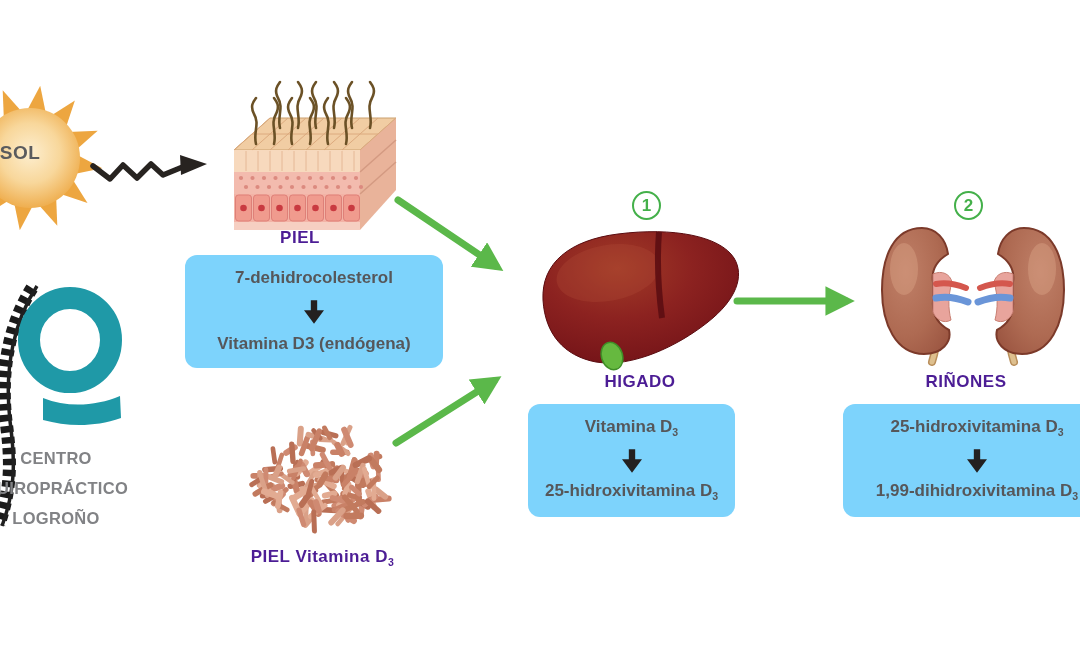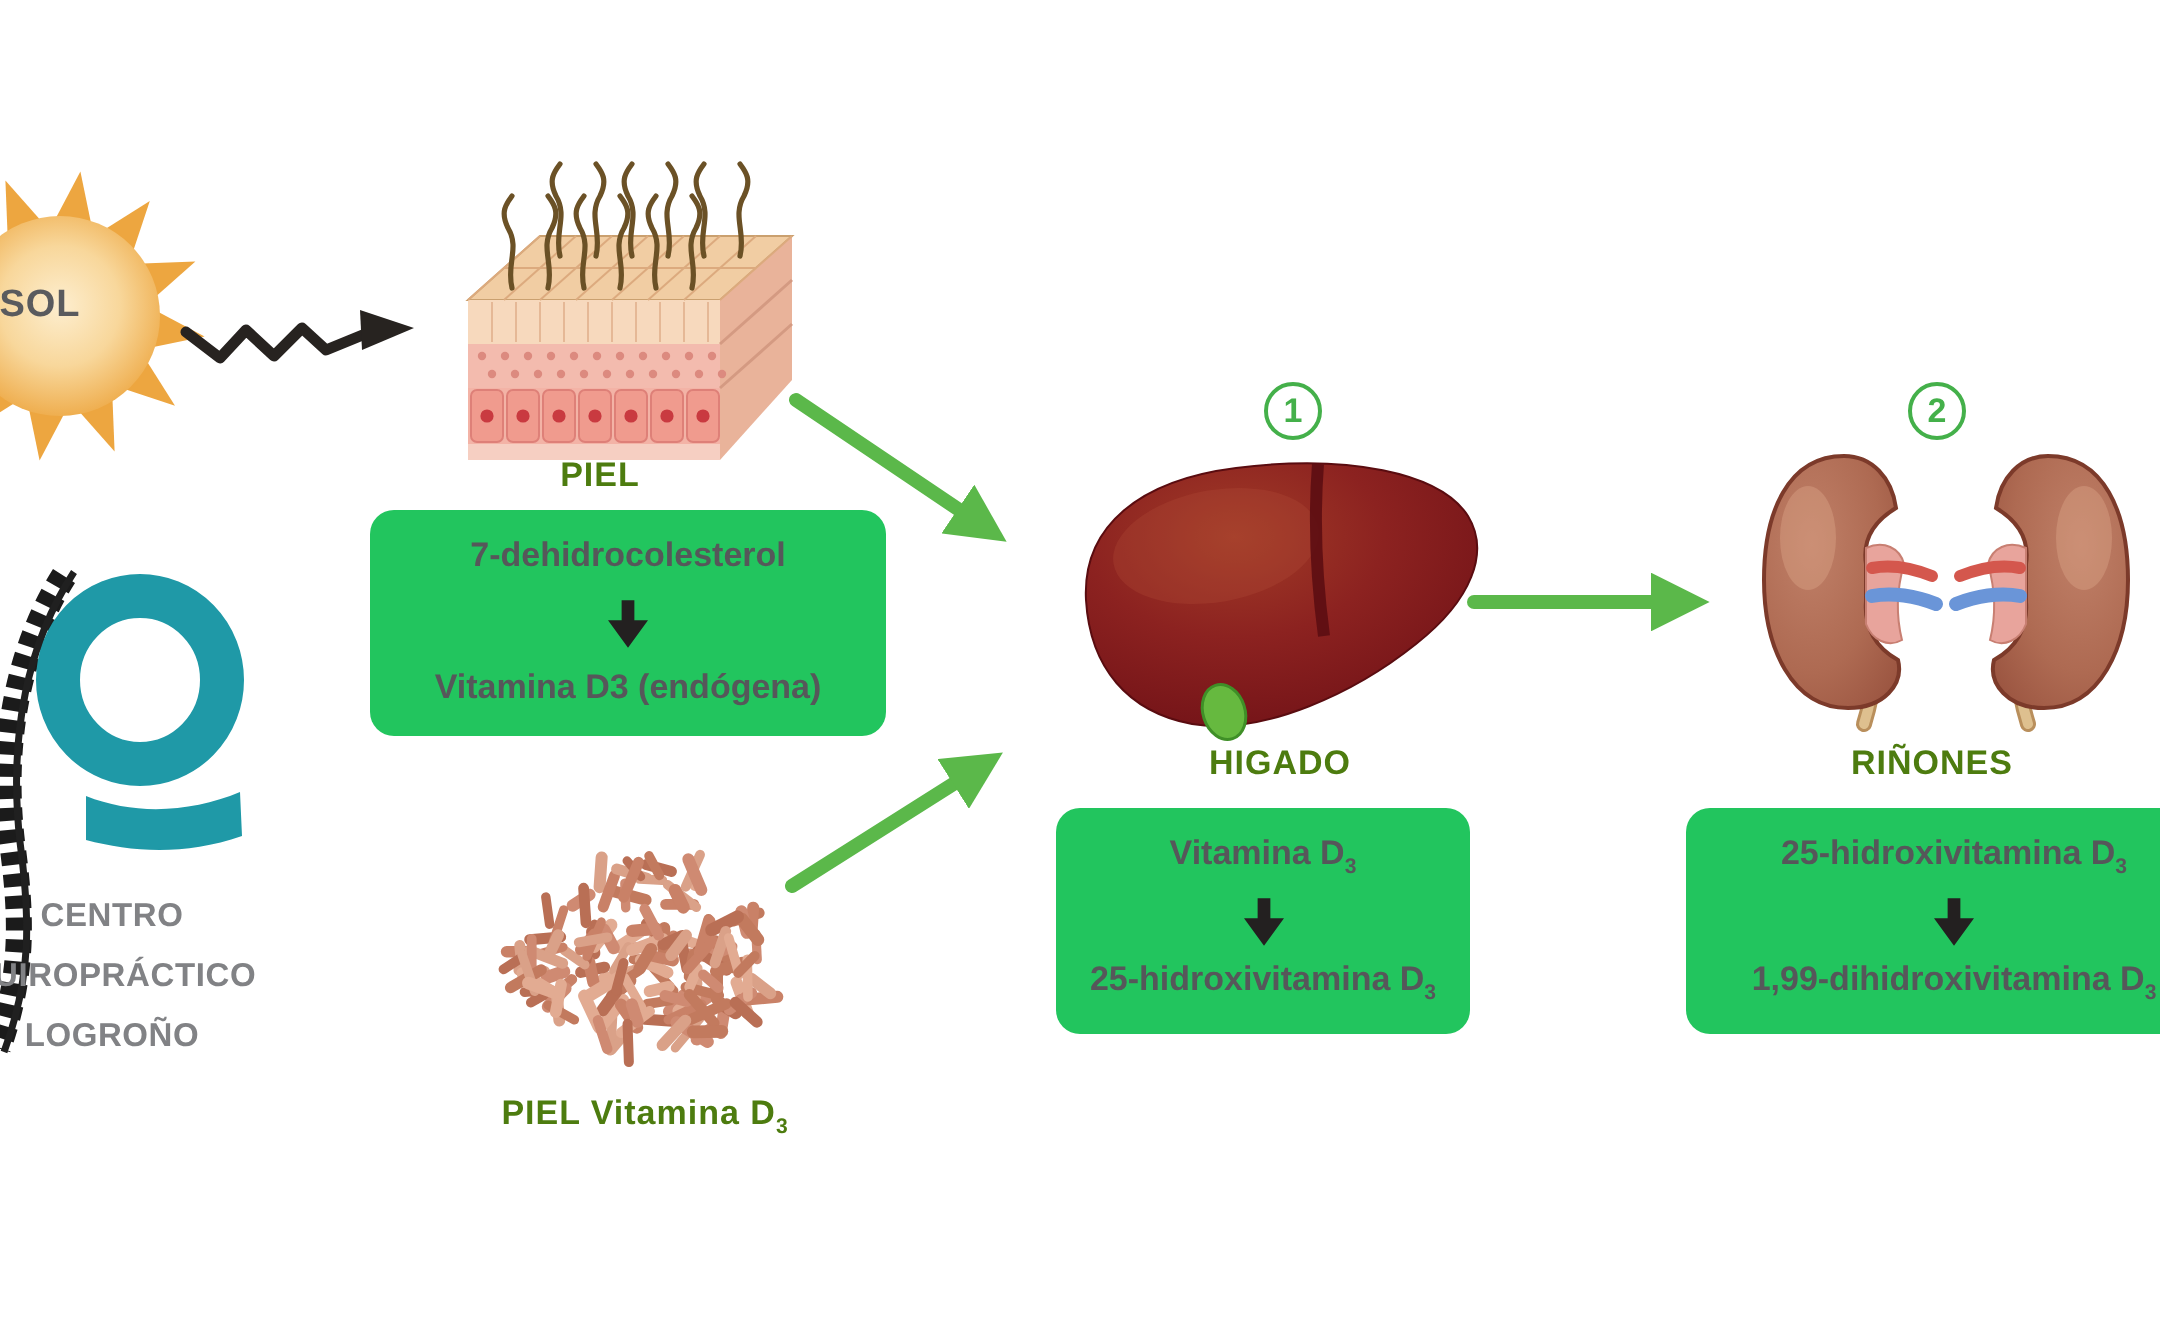--- a/index.html
+++ b/index.html
@@ -1,21 +1,21 @@
 <!DOCTYPE html>
 <html><head>
 <meta charset="utf-8">
 <style>
   html,body{margin:0;padding:0;background:#fff;}
   .canvas{position:relative;width:1080px;height:670px;background:#fff;overflow:hidden;
           font-family:"Liberation Sans",sans-serif;border-radius:10px;}
   .abs{position:absolute;}
-  .lbl{position:absolute;font-weight:bold;font-size:17px;color:#4d7c0f;text-align:center;letter-spacing:.5px;}
+  .lbl{position:absolute;font-weight:bold;font-size:17px;color:#4c1d95;text-align:center;letter-spacing:.5px;}
   .sol{position:absolute;left:-6px;top:142px;width:52px;text-align:center;font-size:19px;font-weight:bold;color:#5a5b5e;letter-spacing:.5px;}
-  .gbox{position:absolute;background:#22c55e;border-radius:12px;display:flex;flex-direction:column;
+  .gbox{position:absolute;background:#7dd3fc;border-radius:12px;display:flex;flex-direction:column;
         align-items:center;justify-content:space-between;padding:14px 6px;box-sizing:border-box;
         font-weight:bold;font-size:17px;color:#56575a;text-align:center;}
   .gline{white-space:nowrap;line-height:1.1;}
   .gline sub{font-size:62%;}
   .badge{position:absolute;width:29px;height:29px;border:2.5px solid #44b04a;border-radius:50%;
          color:#44b04a;font-weight:bold;font-size:17px;display:flex;align-items:center;justify-content:center;
          background:#fff;box-sizing:border-box;}
   .logotext{position:absolute;left:-25px;top:443px;width:162px;text-align:center;color:#818285;
             font-size:16.5px;font-weight:bold;letter-spacing:.3px;line-height:1.82;}
   .logotext span{display:block;}

